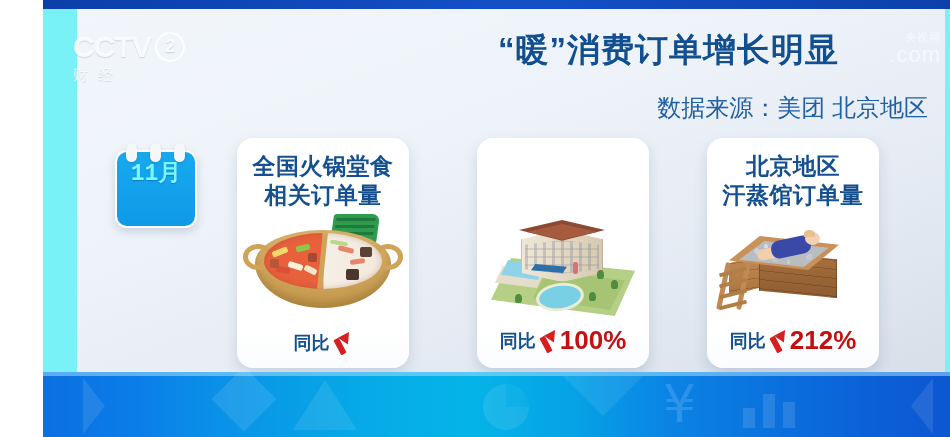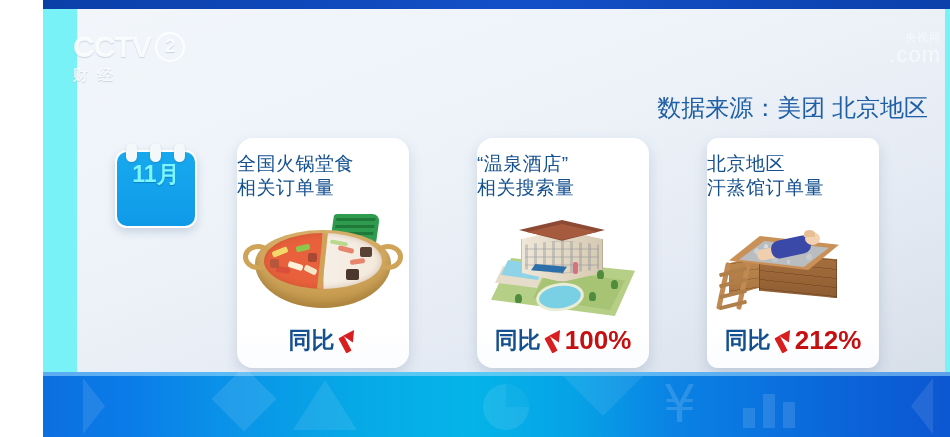--- a/index.html
+++ b/index.html
@@ -102,21 +102,21 @@
     font-family: "Liberation Sans", sans-serif;
     display: flex; align-items: center; gap: 4px;
   }
   .cctv-two {
     display: inline-block; width: 26px; height: 26px; border-radius: 50%;
     border: 2px solid rgba(255,255,255,.85);
     font-size: 18px; line-height: 24px; text-align: center; font-weight: bold;
   }
   .cctv-sub {
     margin-top: 2px; font-size: 15px; letter-spacing: 10px;
-    color: rgba(255,255,255,.8); font-weight: bold;
+    color: rgba(255,255,255,.8); font-weight: normal;
   }
 
   
   .watermark {
     position: absolute; right: 52px; top: 30px;
     color: rgba(255,255,255,.55); pointer-events: none; text-align: right;
   }
   .wm-top { font-size: 11px; letter-spacing: 1px; }
   .wm-bot { font-size: 22px; line-height: .9; letter-spacing: 1px; }
 
@@ -134,20 +134,21 @@
   }
 
   
   .calendar {
     position: absolute; left: 72px; top: 150px;
     width: 78px; height: 74px;
     background: linear-gradient(180deg,#17a9ee 0%, #0f9ae8 100%);
     border-radius: 12px;
     box-shadow: 0 4px 10px rgba(60,90,130,.22);
     border: 2px solid #ffffff;
+    font-family: Liberation Mono, monospace;
   }
   .cal-rings { position: absolute; top: -9px; left: 0; width: 100%; height: 16px; }
   .cal-rings i {
     position: absolute; top: 0; width: 11px; height: 19px; border-radius: 6px;
     background: #f4f8fb; box-shadow: 0 1px 2px rgba(50,80,120,.3);
   }
   .cal-rings i:nth-child(1){ left: 9px; }
   .cal-rings i:nth-child(2){ left: 33px; }
   .cal-rings i:nth-child(3){ left: 57px; }
   .cal-text {
@@ -160,37 +161,37 @@
 
   
   .card {
     position: absolute; top: 138px; width: 172px; height: 230px;
     background: linear-gradient(180deg,#ffffff 0%, #ffffff 82%, #fbfcfe 100%);
     border-radius: 16px;
     box-shadow: 0 6px 14px rgba(70,100,140,.20);
   }
   #card-0 { left: 194px; }
   #card-1 { left: 434px; }
-  #card-2 { left: 664px; border-radius: 11px; }
+  #card-2 { left: 664px; }
 
   .card-title {
     position: absolute; left: 0; top: 14px; width: 100%;
-    color: #14508f; font-weight: normal;
-    font-size: 19px; line-height: 1.28; white-space: pre-line;
+    text-align: center; color: #14508f; font-weight: bold;
+    font-size: 23px; line-height: 1.28; white-space: pre-line;
     letter-spacing: .5px;
   }
   .card-art {
     position: absolute; left: 0; top: 74px; width: 100%; height: 110px;
   }
   .card-stat {
     position: absolute; left: 0; bottom: 12px; width: 100%;
     display: flex; align-items: center; justify-content: center; gap: 1px;
   }
   .stat-label {
-    color: #14508f; font-weight: bold; font-size: 23px;
+    color: #14508f; font-weight: bold; font-size: 18px;
   }
   .stat-value {
     color: #c41010; font-weight: bold; font-size: 26px;
   }
   .arrow-up {
     display: inline-block; width: 22px; height: 26px; position: relative;
   }
   .arrow-up::before {
     content:""; position: absolute; left: 6px; bottom: 1px;
     width: 6px; height: 17px; background: #d81f1f;
@@ -418,20 +419,21 @@
       <span class="cctv-two">2</span>
     </div>
     <div class="cctv-sub">财经</div>
   </div>
 
   <div class="watermark">
     <div class="wm-top">央视网</div>
     <div class="wm-bot">.com</div>
   </div>
 
+  <div class="headline">“暖”消费订单增长明显</div>
   <div class="subtitle">数据来源：美团 北京地区</div>
 
   <div class="calendar">
     <div class="cal-rings">
       <i></i>
         <i></i>
         <i></i>
     </div>
     <div class="cal-text">
       <span>11月</span>
@@ -464,22 +466,20 @@
         </div>
       </div>
     </div>
     <div class="card-stat">
       <span class="stat-label">同比</span>
       <span class="arrow-up"></span>
     </div>
   </div>
 
   <div class="card" id="card-1">
-    <div class="card-title">“温泉酒店”
-相关搜索量</div>
     <div class="card-art">
       <div class="art-hotel">
         <div class="ht-ground"></div>
         <div class="ht-lawn2"></div>
         <div class="ht-wing"></div>
         <div class="ht-pool-big"></div>
         <div class="ht-body"></div>
         <div class="ht-windows"></div>
         <div class="ht-roof"></div>
         <div class="ht-roof2"></div>

